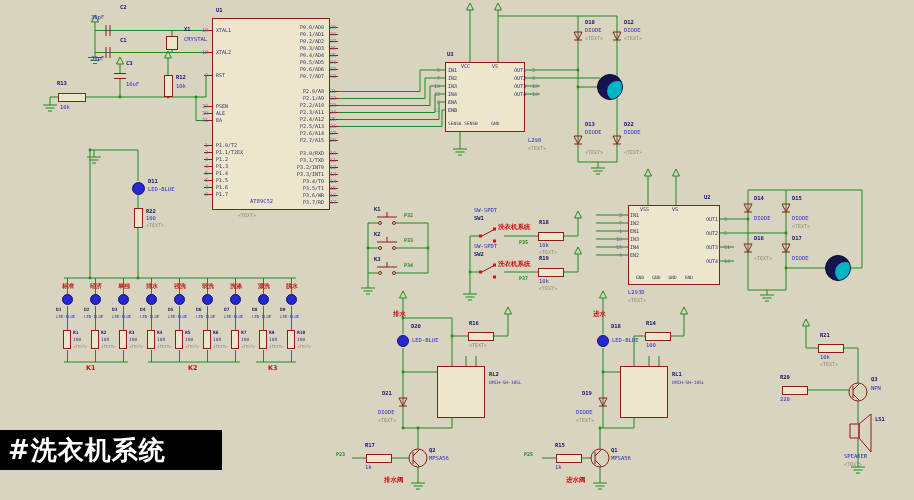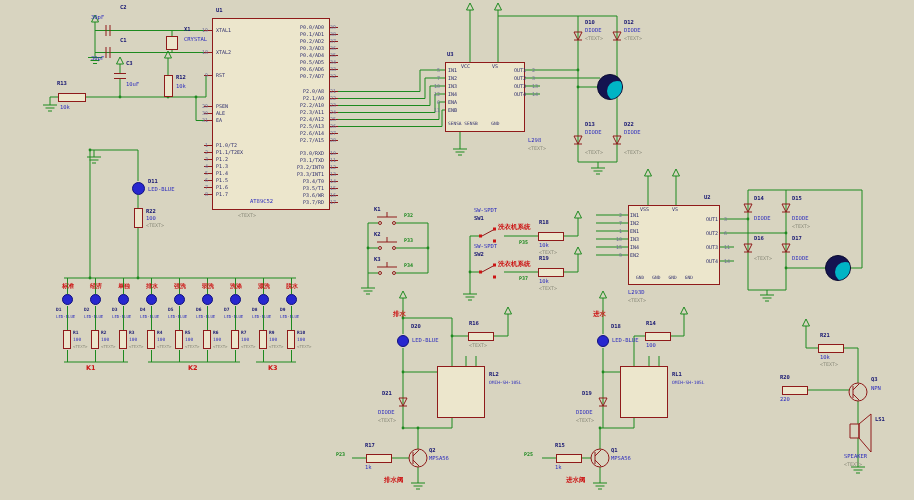--- a/index.html
+++ b/index.html
@@ -707,14 +707,17 @@
   <span class="t ghost" style="left:820px;top:362px">&lt;TEXT&gt;</span>
   <div class="res" style="left:782px;top:385.5px;width:26px;height:9px"></div>
   <span class="t ref" style="left:780px;top:375px">R20</span>
   <span class="t val" style="left:780px;top:397px">220</span>
   <span class="t ref" style="left:871px;top:377px">Q3</span>
   <span class="t val" style="left:871px;top:386px">NPN</span>
   <span class="t ref" style="left:875px;top:417px">LS1</span>
   <span class="t val" style="left:844px;top:454px">SPEAKER</span>
   <span class="t ghost" style="left:844px;top:462px">&lt;TEXT&gt;</span>
 
+  <div class="wm">
+    <span>#洗衣机系统</span>
+  </div>
 
 </div>
 
 </body></html>

